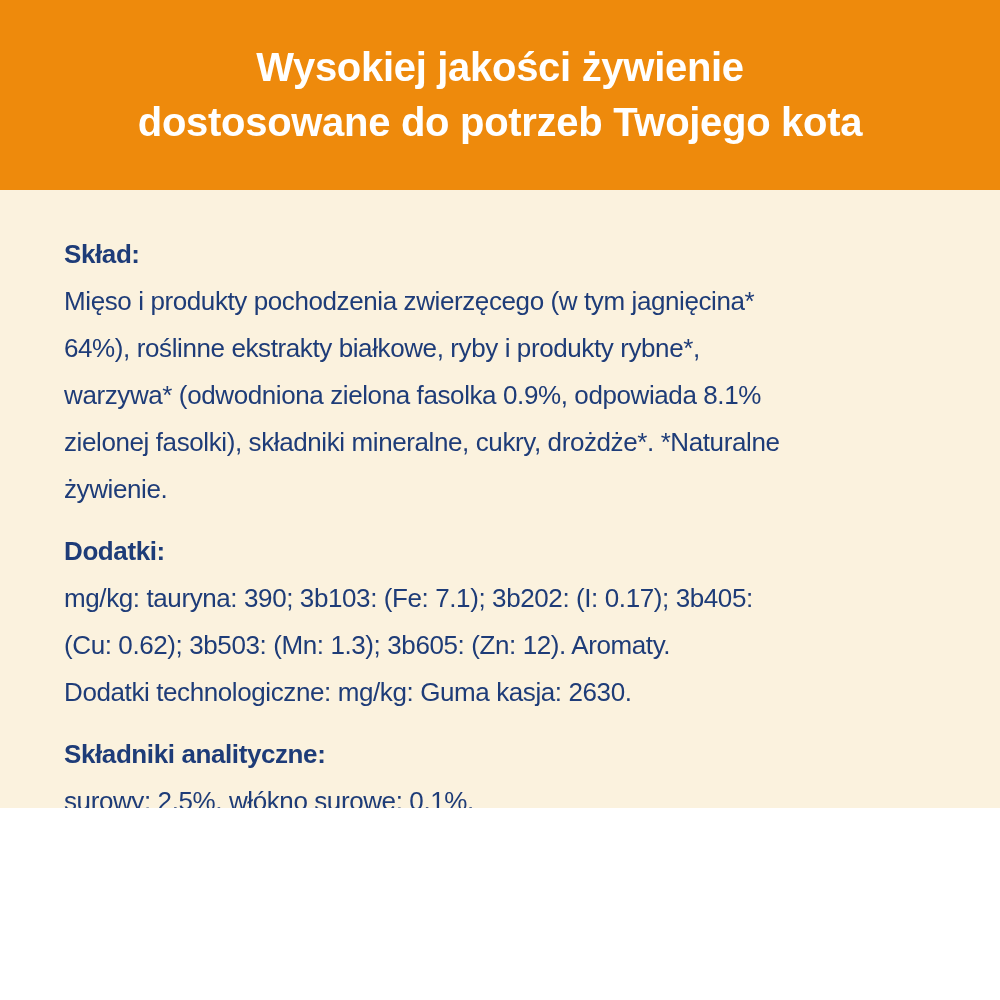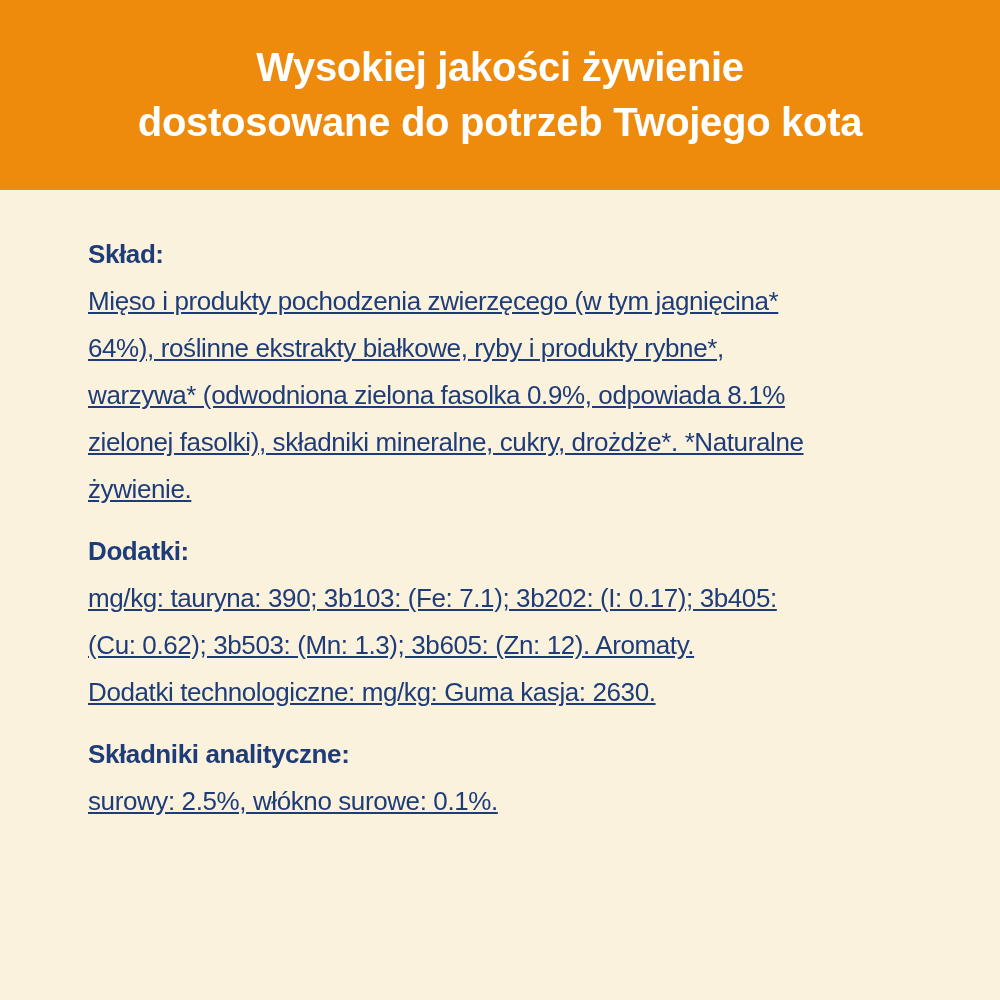--- a/index.html
+++ b/index.html
@@ -9,21 +9,21 @@
     --header-text: #FFFFFF;
   }
   * { margin: 0; padding: 0; box-sizing: border-box; }
   html, body {
     width: 1000px;
     height: 1000px;
     font-family: "Liberation Sans", sans-serif;
   }
   .page {
     width: 1000px;
-    height: 1000px;
+    height: 808px;
     background: var(--body-bg);
     overflow: hidden;
   }
   .header {
     width: 100%;
     height: 190px;
     background: var(--header-bg);
     color: var(--header-text);
     display: flex;
     flex-direction: column;
@@ -32,35 +32,34 @@
     font-weight: bold;
     font-size: 40px;
     line-height: 55px;
     letter-spacing: -0.3px;
     text-align: center;
   }
   .header .title-line {
     white-space: nowrap;
   }
   .content {
-    padding: 41px 90px 0 88px;
+    padding: 41px 90px 0 64px;
     color: var(--text-color);
     font-size: 26px;
     line-height: 47px;
     letter-spacing: -0.4px;
   }
   .section { margin-top: 0; }
   .section + .section { margin-top: 15px; }
   .section-heading {
     font-weight: bold;
     white-space: nowrap;
   }
   .text-line {
     white-space: nowrap;
-    text-decoration: underline;
   }
 </style>
 </head>
 <body>
 
 <div class="page">
 
   <div class="header">
     <div class="title-line">Wysokiej jakości żywienie</div>
     <div class="title-line">dostosowane do potrzeb Twojego kota</div>

